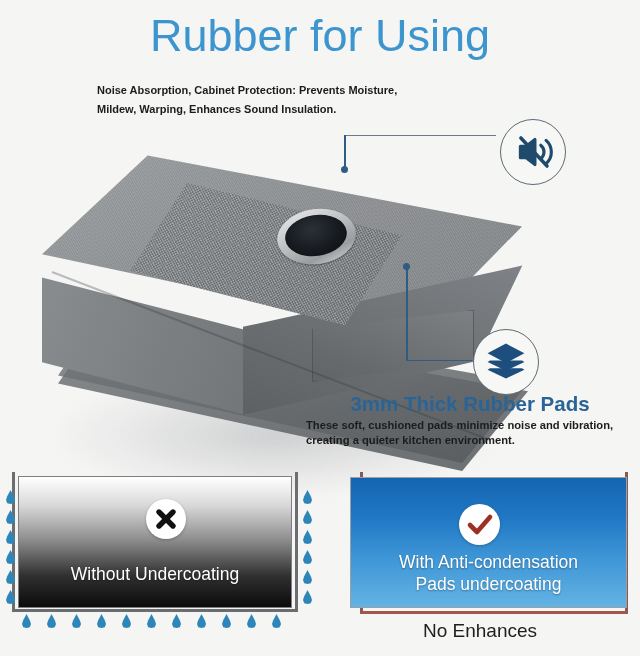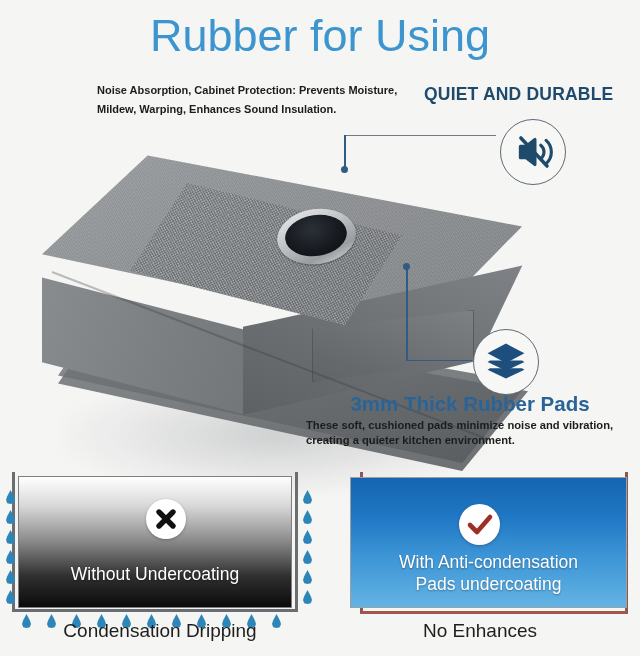--- a/index.html
+++ b/index.html
@@ -406,21 +406,20 @@
     <div class="body-front"></div>
     <div class="body-right"></div>
     <div class="body-right-panel"></div>
     <div class="body-edge-line"></div>
     <div class="rubber-pad"></div>
     <div class="rubber-pad-tex"></div>
     <div class="drain-ring"></div>
     <div class="drain-hole"></div>
   </div>
 
-  <div class="quiet-label">QUIET AND DURABLE</div>
   <div class="leader" id="leader1-h"></div>
   <div class="leader" id="leader1-v"></div>
   <div class="leader-dot" id="leader1-dot"></div>
 
   <div class="icon-circle" id="mute-icon-circle">
     <svg viewBox="0 0 66 66" aria-hidden="true">
       <g fill="none" stroke="#1f4a6b" stroke-width="3.2" stroke-linecap="round" stroke-linejoin="round">
         <path d="M20 27 h6 l9 -7 v26 l-9 -7 h-6 z" fill="#1f4a6b" stroke-linejoin="round"></path>
         <path d="M41 26 a9 9 0 0 1 0 14"></path>
         <path d="M46.5 21 a16 16 0 0 1 0 24"></path>
@@ -481,21 +480,20 @@
       <div class="drop" style="left:72px;  top:152px;"></div>
       <div class="drop" style="left:97px;  top:152px;"></div>
       <div class="drop" style="left:122px; top:152px;"></div>
       <div class="drop" style="left:147px; top:152px;"></div>
       <div class="drop" style="left:172px; top:152px;"></div>
       <div class="drop" style="left:197px; top:152px;"></div>
       <div class="drop" style="left:222px; top:152px;"></div>
       <div class="drop" style="left:247px; top:152px;"></div>
       <div class="drop" style="left:272px; top:152px;"></div>
 
-      <div class="panel-caption" id="left-panel-caption">Condensation Dripping</div>
     </div>
 
     <div class="panel" id="panel-right">
       <div class="bracket" id="right-bracket"></div>
       <div class="swatch" id="right-swatch">
         <div class="mark-circle" id="check-mark-circle">
           <svg viewBox="0 0 41 41" aria-hidden="true">
             <polyline points="11,21 18,28 31,13" fill="none" stroke="#9e2f24" stroke-width="4.6" stroke-linecap="round" stroke-linejoin="round"></polyline>
           </svg>
         </div>

